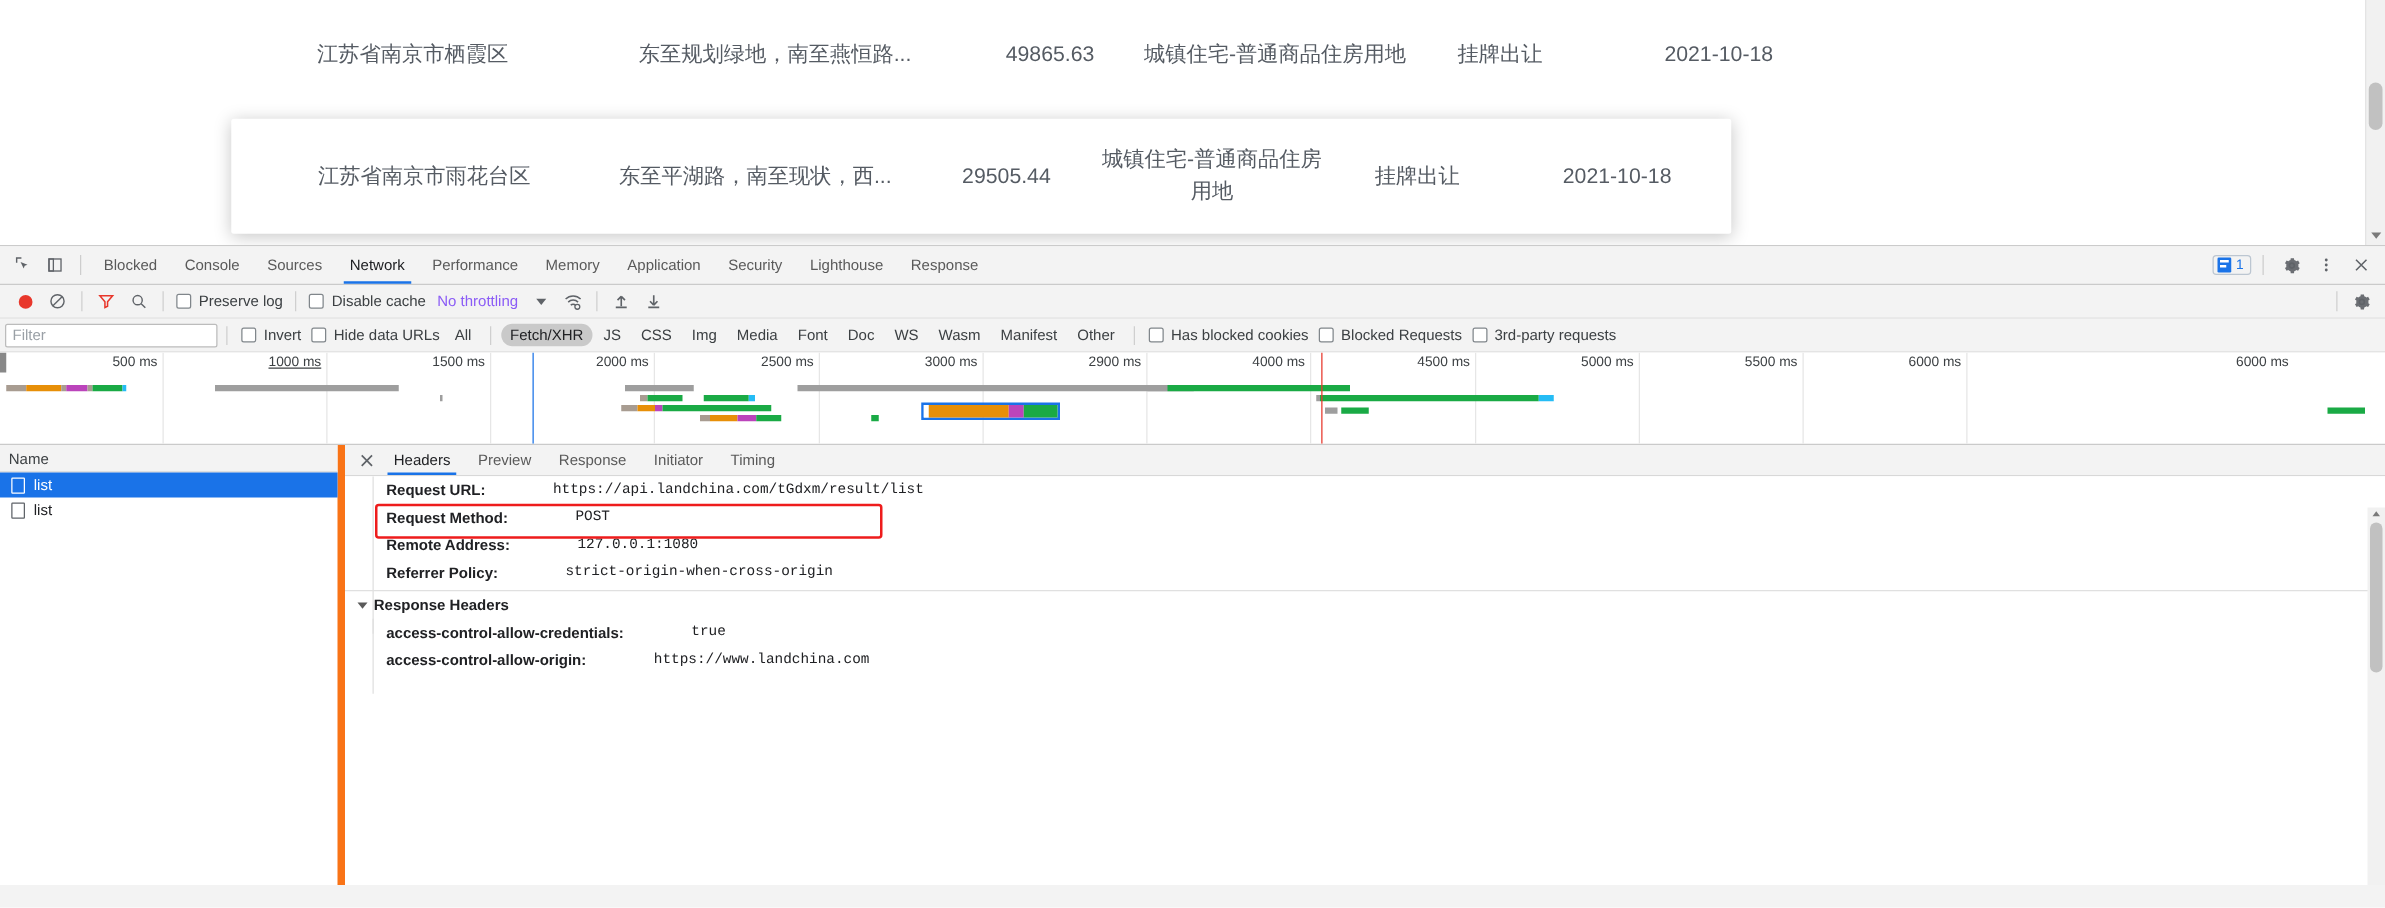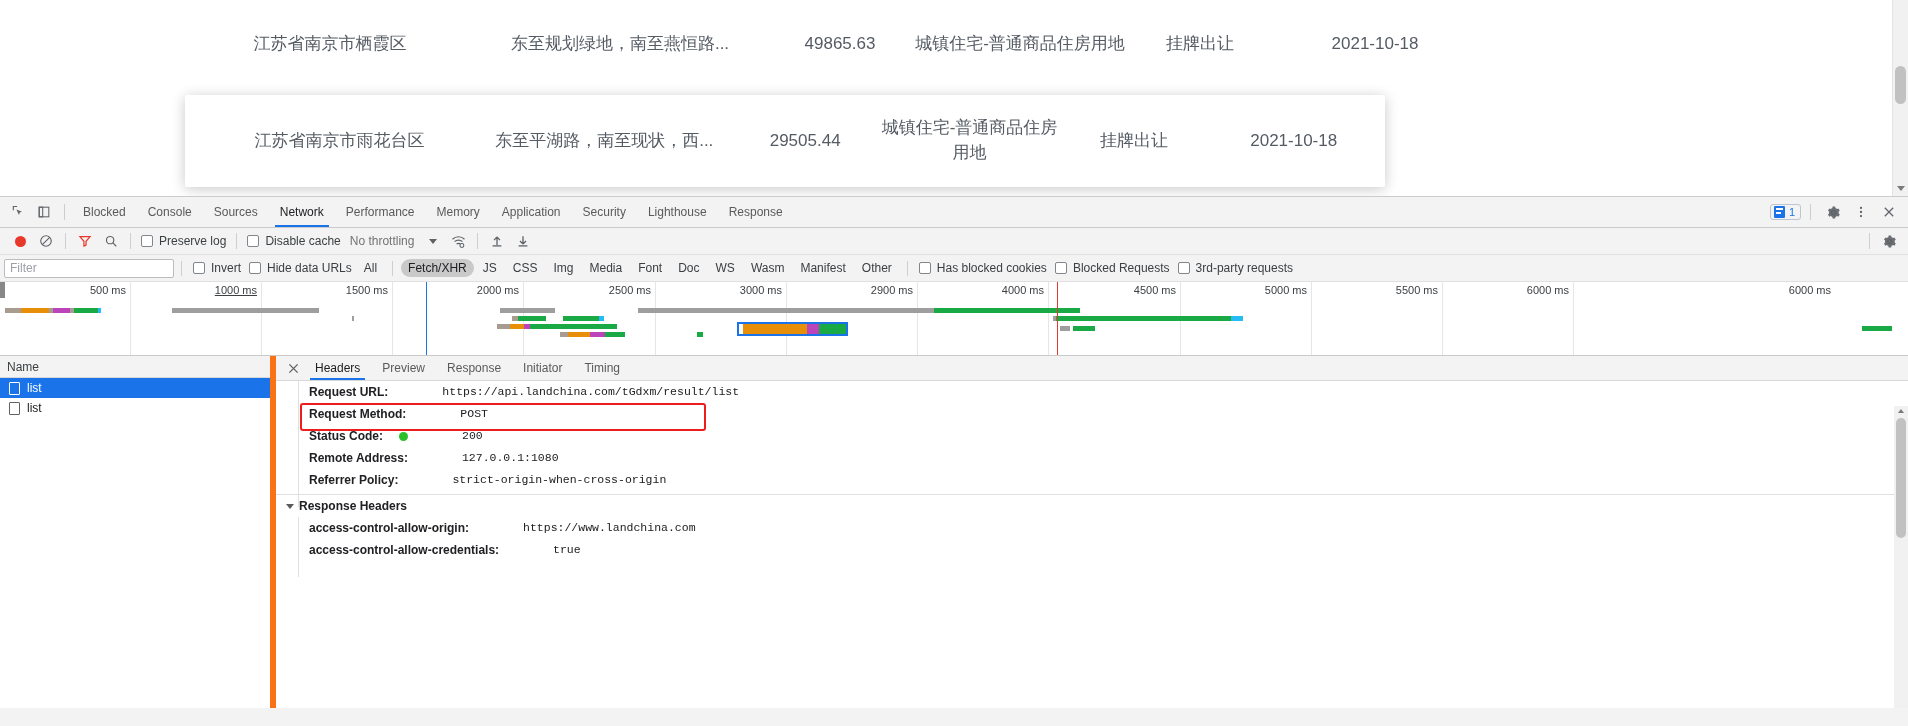--- a/index.html
+++ b/index.html
@@ -127,21 +127,21 @@
     padding-left: 7px;
   }
   .rec-dot { width: 11px; height: 11px; border-radius: 50%; background: #e8372b; }
   .ctrl { display: flex; align-items: center; justify-content: center; width: 26px; height: 22px; color: #5f6368; }
   .vsep { width: 1px; height: 16px; background: #cfcfcf; margin: 0 6px; }
   .chk-wrap { display: flex; align-items: center; gap: 6px; padding: 0 4px; color: #3c4043; white-space: nowrap;}
   .chkbox {
     width: 12px; height: 12px; border: 1px solid #80868b; border-radius: 2px; background: #fff;
     flex: none;
   }
-  .throttle { padding: 0 5px; color: #737373; white-space: nowrap;}
+  .throttle { padding: 0 5px; color: #8b5cf6; white-space: nowrap;}
   .caret-down {
     width: 0; height: 0;
     border-left: 4px solid transparent; border-right: 4px solid transparent;
     border-top: 5px solid #5f6368; margin: 0 8px 0 10px;
   }
   #dt-controls-right { margin-left: auto; display: flex; align-items: center; padding-right: 6px; }
 
   
   #dt-filterbar {
     display: flex; align-items: center; height: 27px;
@@ -618,25 +618,20 @@
           <div class="kv">
             <span class="k">Request URL:</span>
             <span class="v">https://api.landchina.com/tGdxm/result/list</span>
           </div>
 
           <div class="kv">
             <span class="k">Request Method:</span>
             <span class="v">POST</span>
           </div>
 
-          <div class="kv">
-            <span class="k">Status Code:</span>
-            <span class="status-dot"></span>
-            <span class="v">200</span>
-          </div>
 
           <div class="kv">
             <span class="k">Remote Address:</span>
             <span class="v">127.0.0.1:1080</span>
           </div>
 
           <div class="kv">
             <span class="k">Referrer Policy:</span>
             <span class="v">strict-origin-when-cross-origin</span>
           </div>
@@ -645,26 +640,26 @@
         <div class="hdr-sep"></div>
 
         <div style="height:22px;display:flex;align-items:center;padding-left:10px;font-weight:bold;font-size:12px;color:#202124;">
           <span class="tri"></span>
           <span>Response Headers</span>
         </div>
 
         <div style="position:relative;">
           <div class="kv-indent-line" style="top:0;height:60px;"></div>
           <div class="kv">
+            <span class="k">access-control-allow-credentials:</span>
+            <span class="v">true</span>
+          </div>
+          <div class="kv">
             <span class="k">access-control-allow-origin:</span>
             <span class="v">https://www.landchina.com</span>
-          </div>
-          <div class="kv">
-            <span class="k">access-control-allow-credentials:</span>
-            <span class="v">true</span>
           </div>
         </div>
 
         <div class="highlight-box" id="url-highlight" style="left:24px; top:22px; width:406px; height:28px;"></div>
 
         <div id="detail-scroll">
           <div class="up-arrow"></div>
           <div class="thumb"></div>
         </div>
       </div>

